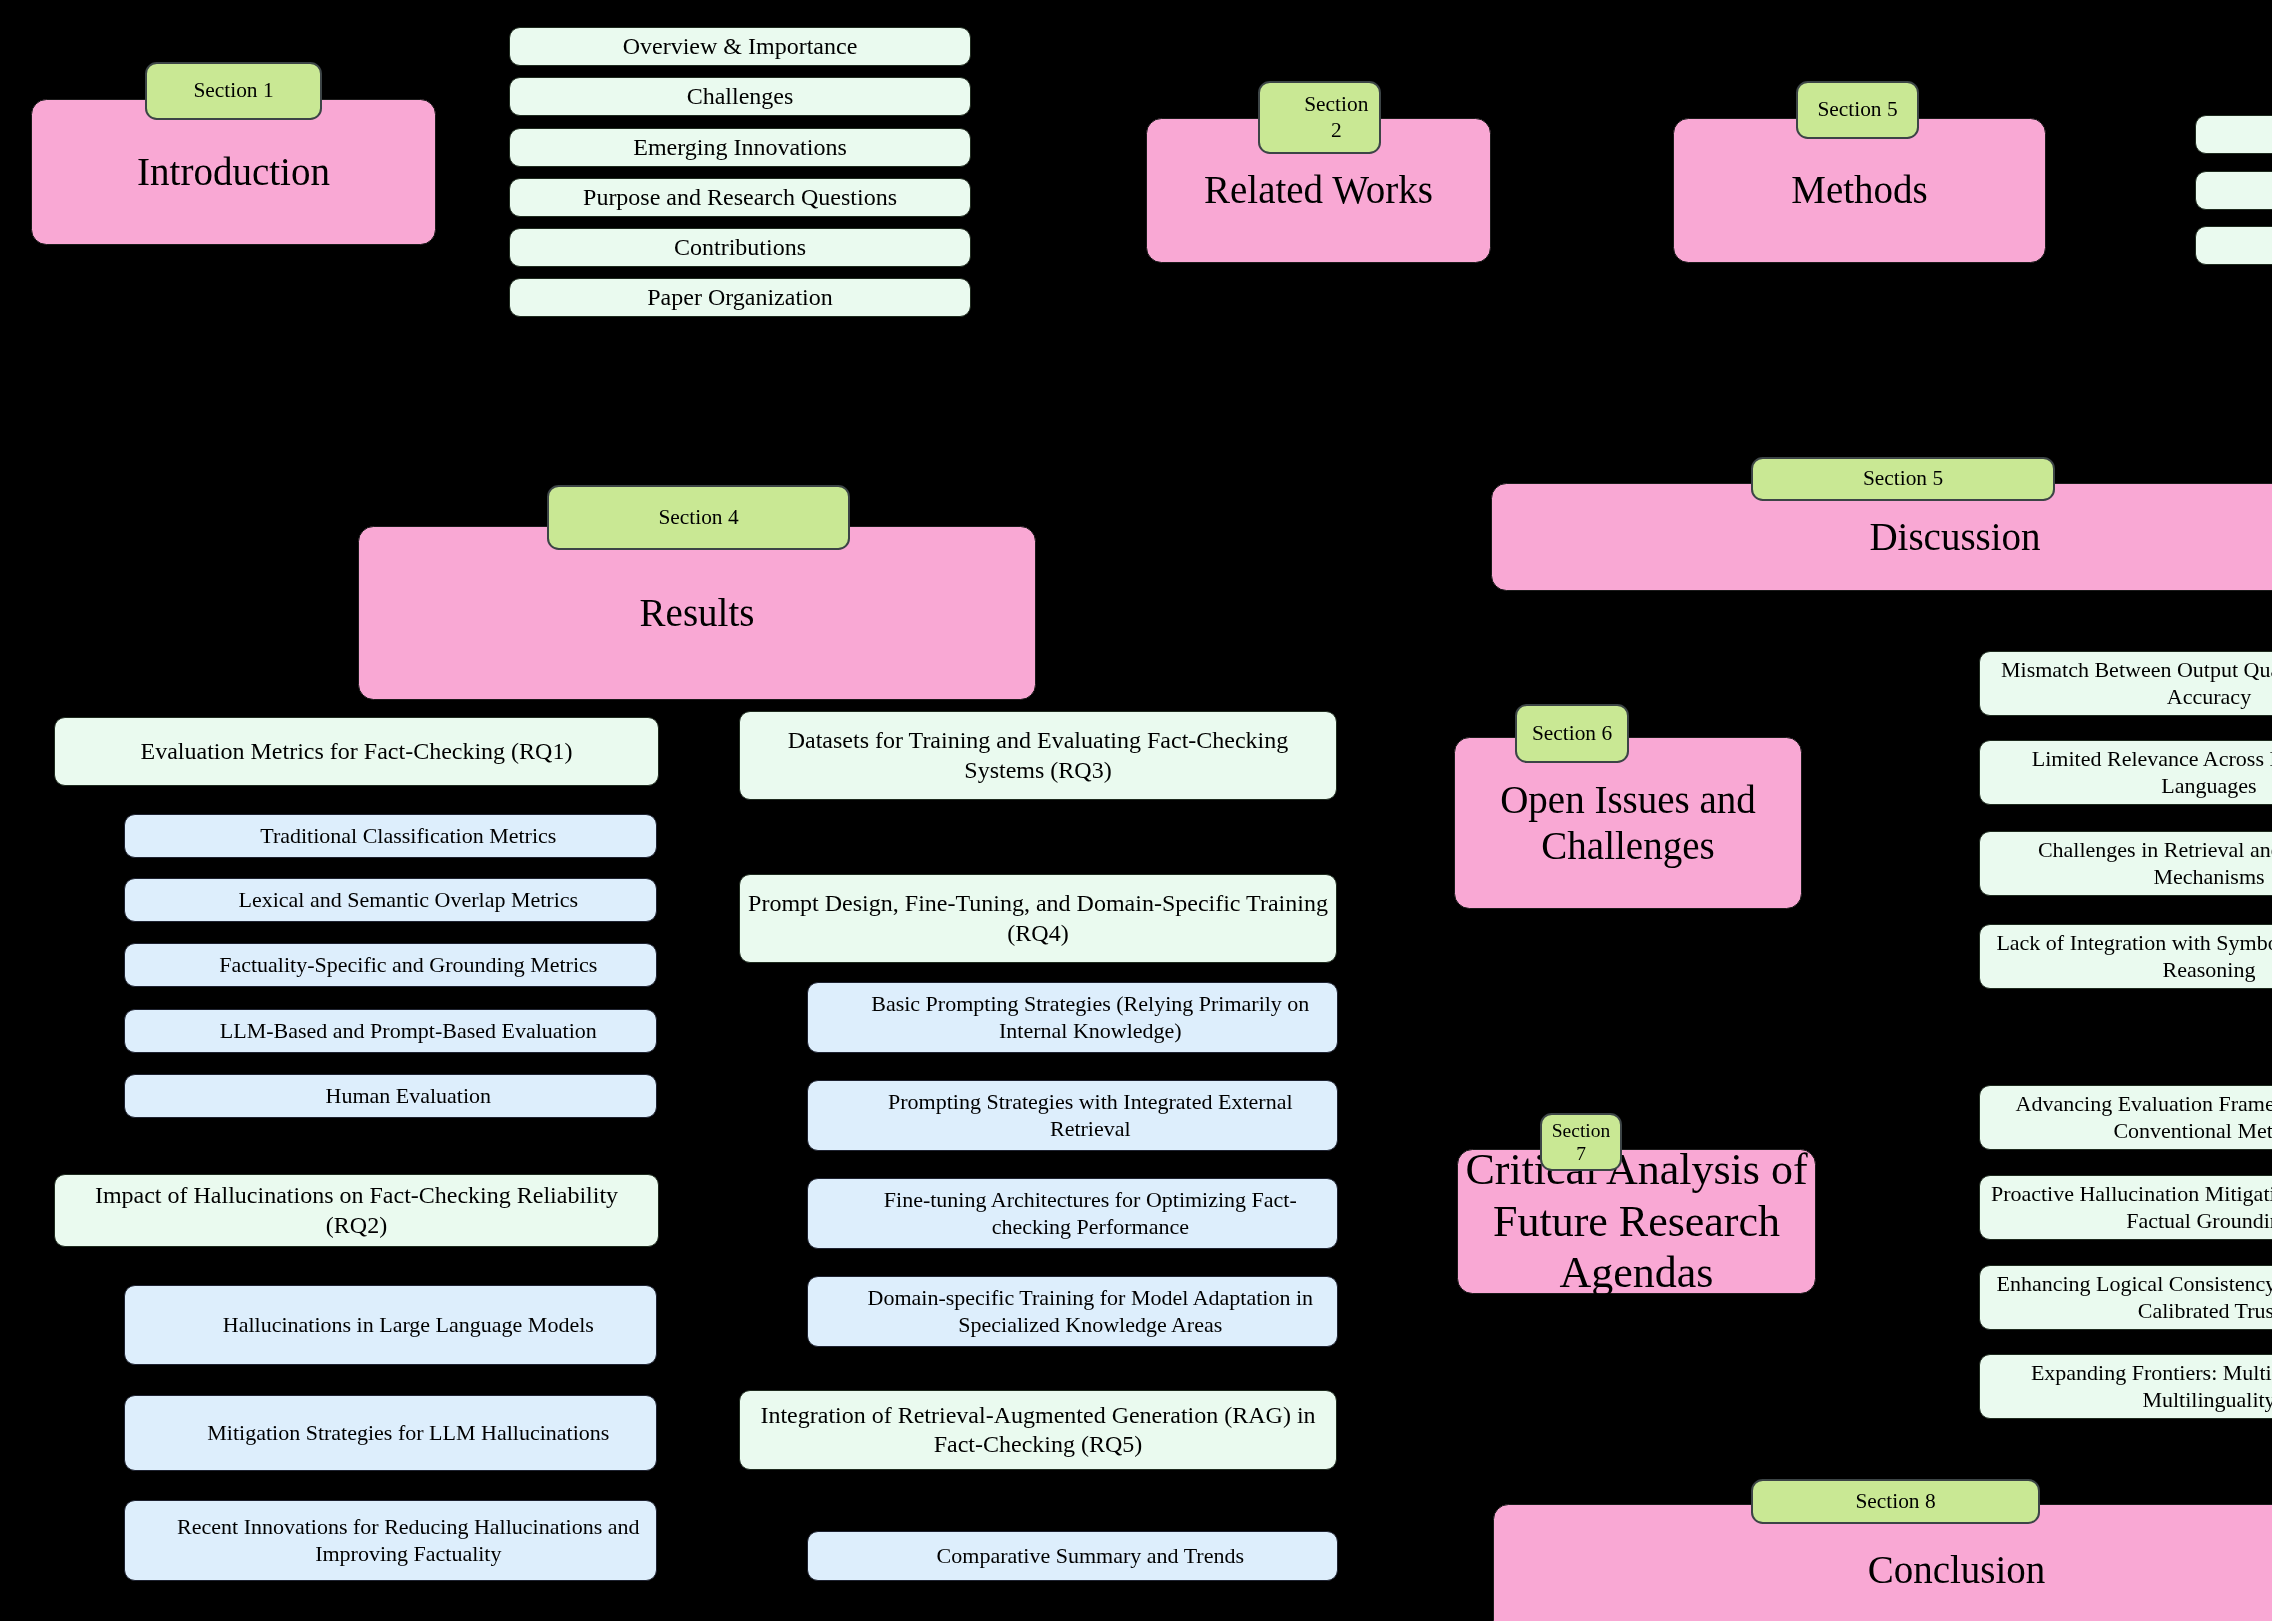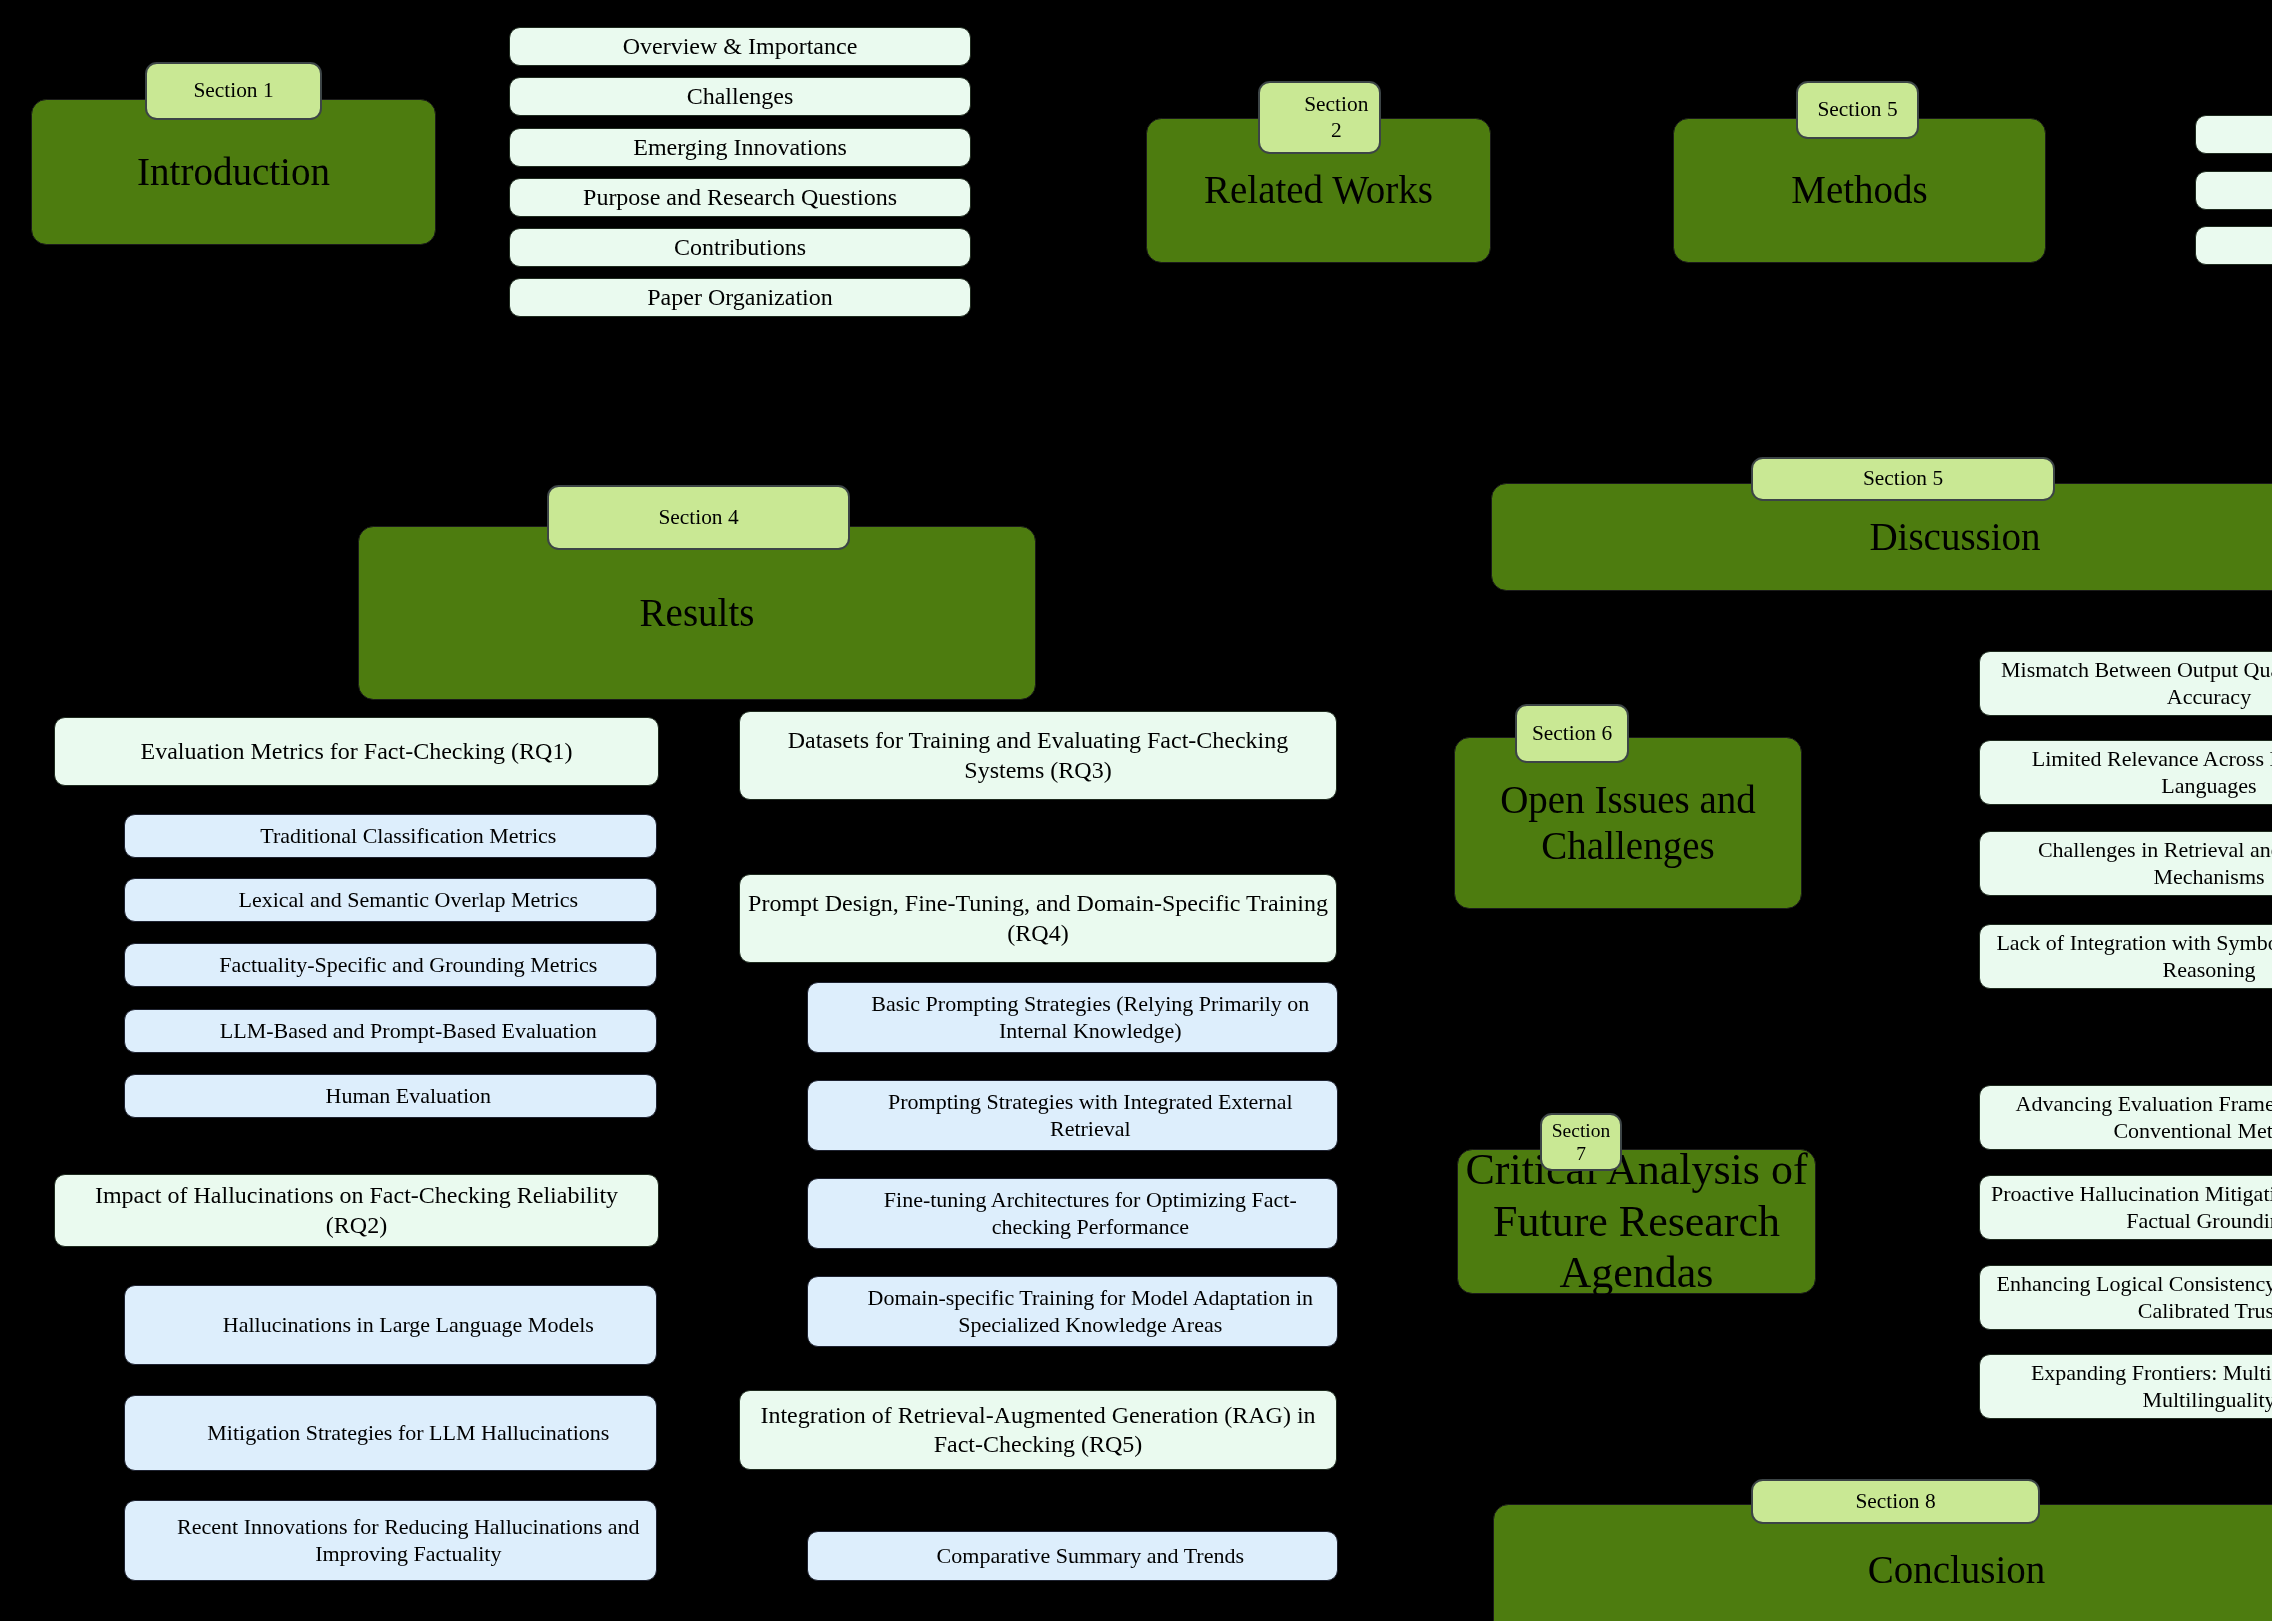--- a/index.html
+++ b/index.html
@@ -19,21 +19,21 @@
     box-sizing:border-box;
     display:flex;
     align-items:center;
     justify-content:center;
     text-align:center;
     line-height:1.18;
     padding:1.8px 6.4px;
   }
   
   .sect{
-    background:#4d7c0f;
+    background:#f9a8d4;
     border:1.4px solid #1a1a1a;
     border-radius:15.5px;
     font-size:39px;
     z-index:1;
   }
   
   .badge{
     background:#c9e894;
     border:2.3px solid #3c4446;
     border-radius:11.8px;

